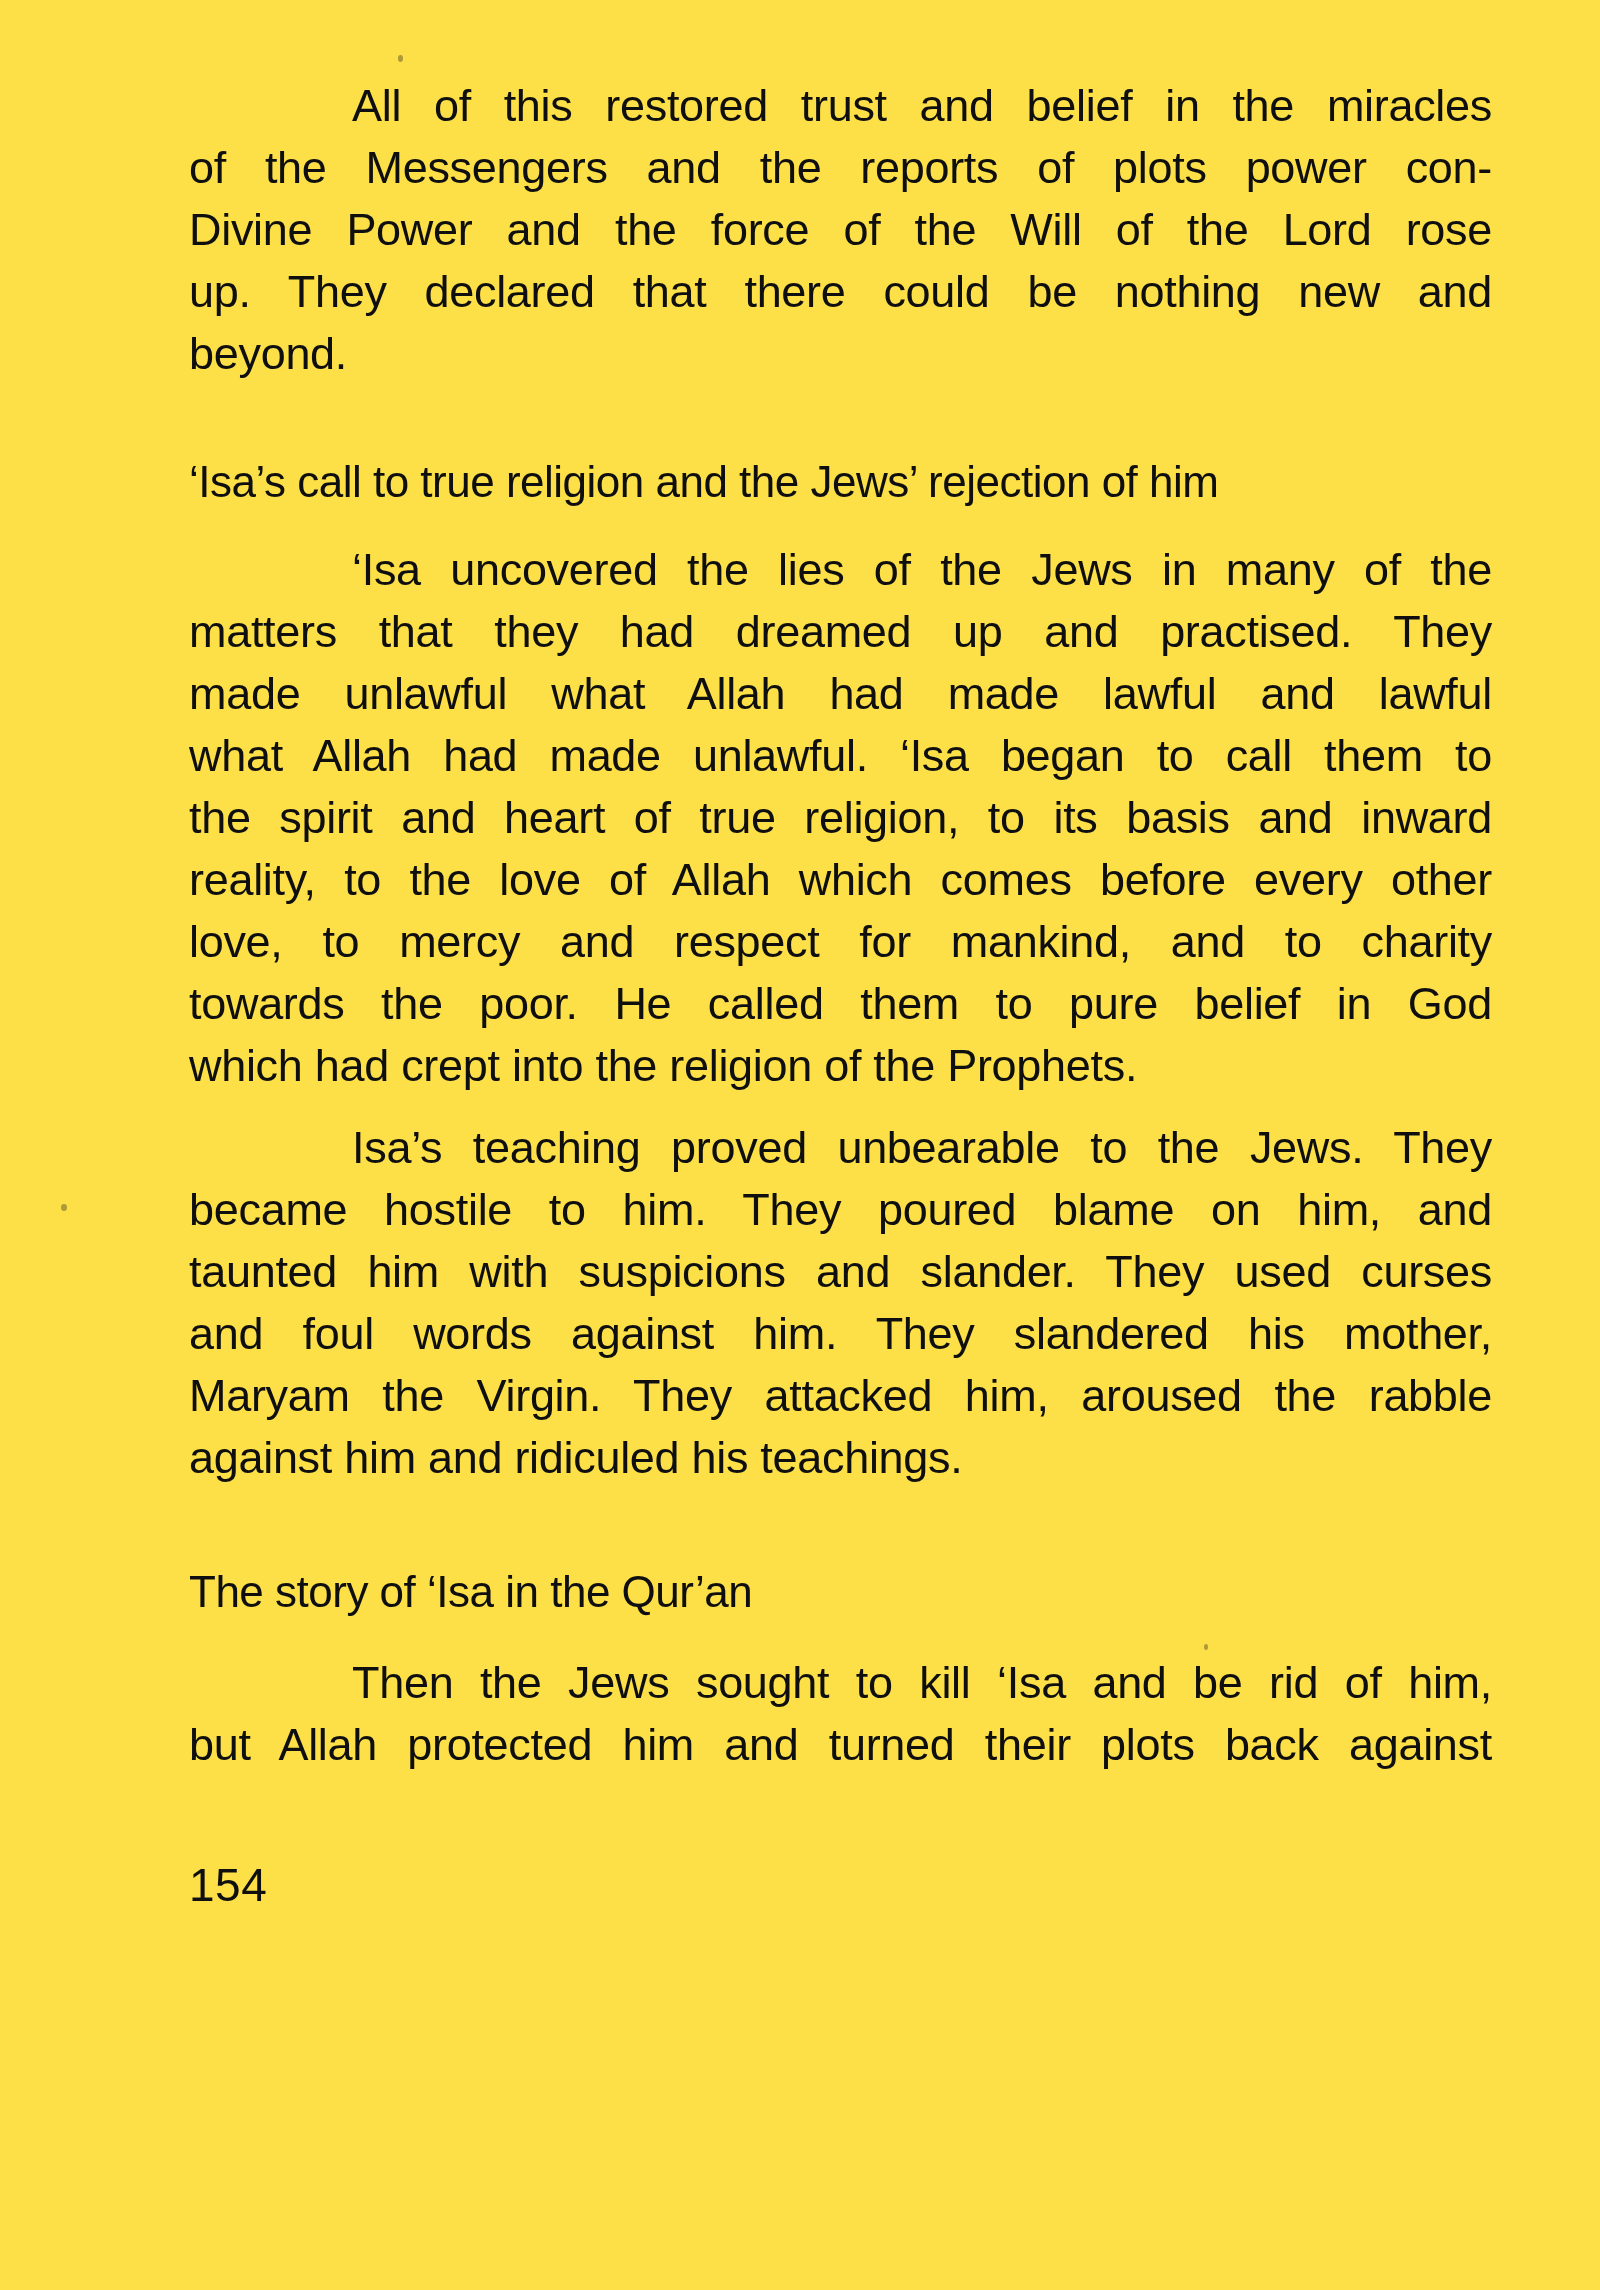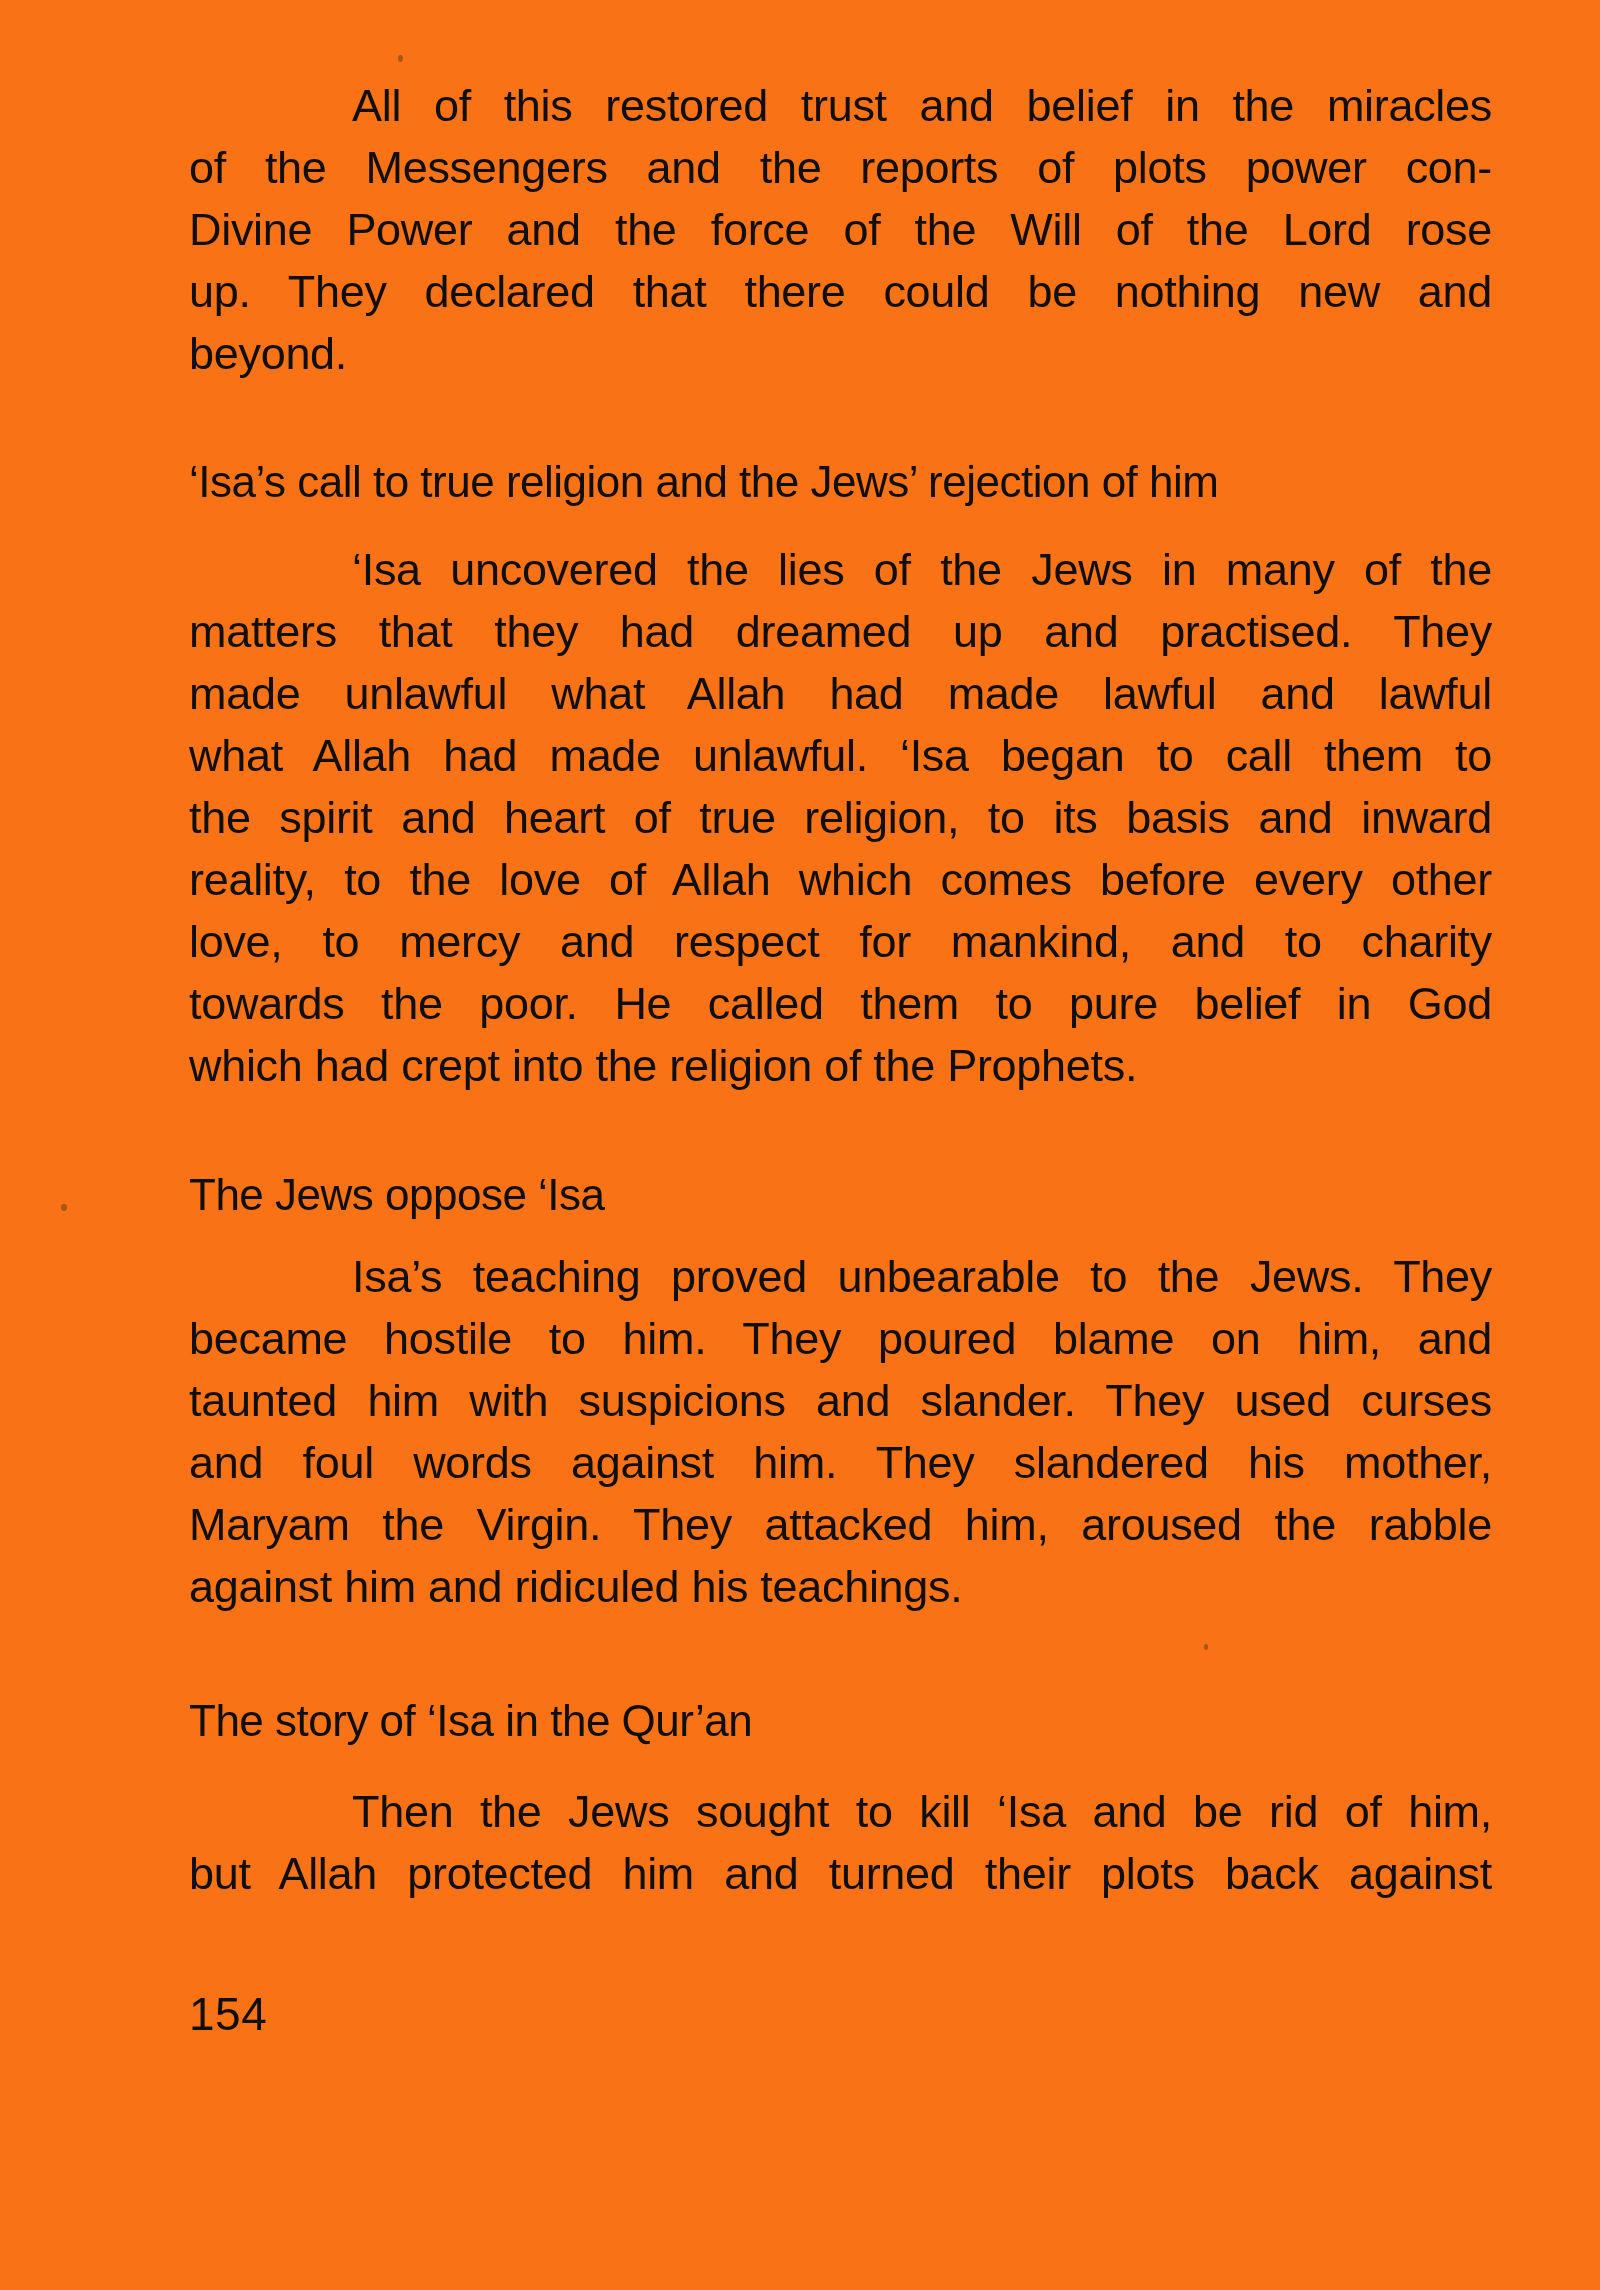--- a/index.html
+++ b/index.html
@@ -4,21 +4,21 @@
 <style>
   html, body {
     margin: 0;
     padding: 0;
     background: #ffffff;
   }
   .page {
     position: relative;
     width: 1601px;
     height: 2290px;
-    background: #f97316;
+    background: #fde047;
     font-family: "Liberation Sans", sans-serif;
     color: #0f0f0f;
     overflow: hidden;
   }
   .text-col {
     position: absolute;
     left: 189px;
     top: 75px;
     width: 1303px;
   }
@@ -86,21 +86,20 @@
       <div class="line">matters that they had dreamed up and practised. They</div>
       <div class="line">made unlawful what Allah had made lawful and lawful</div>
       <div class="line">what Allah had made unlawful. ‘Isa began to call them to</div>
       <div class="line">the spirit and heart of true religion, to its basis and inward</div>
       <div class="line">reality, to the love of Allah which comes before every other</div>
       <div class="line">love, to mercy and respect for mankind, and to charity</div>
       <div class="line">towards the poor. He called them to pure belief in God</div>
       <div class="line open">which had crept into the religion of the Prophets.</div>
     </div>
 
-    <div class="heading h2">The Jews oppose ‘Isa</div>
 
     <div class="para p3">
       <div class="line indent">Isa’s teaching proved unbearable to the Jews. They</div>
       <div class="line">became hostile to him. They poured blame on him, and</div>
       <div class="line">taunted him with suspicions and slander. They used curses</div>
       <div class="line">and foul words against him. They slandered his mother,</div>
       <div class="line">Maryam the Virgin. They attacked him, aroused the rabble</div>
       <div class="line open">against him and ridiculed his teachings.</div>
     </div>
 

